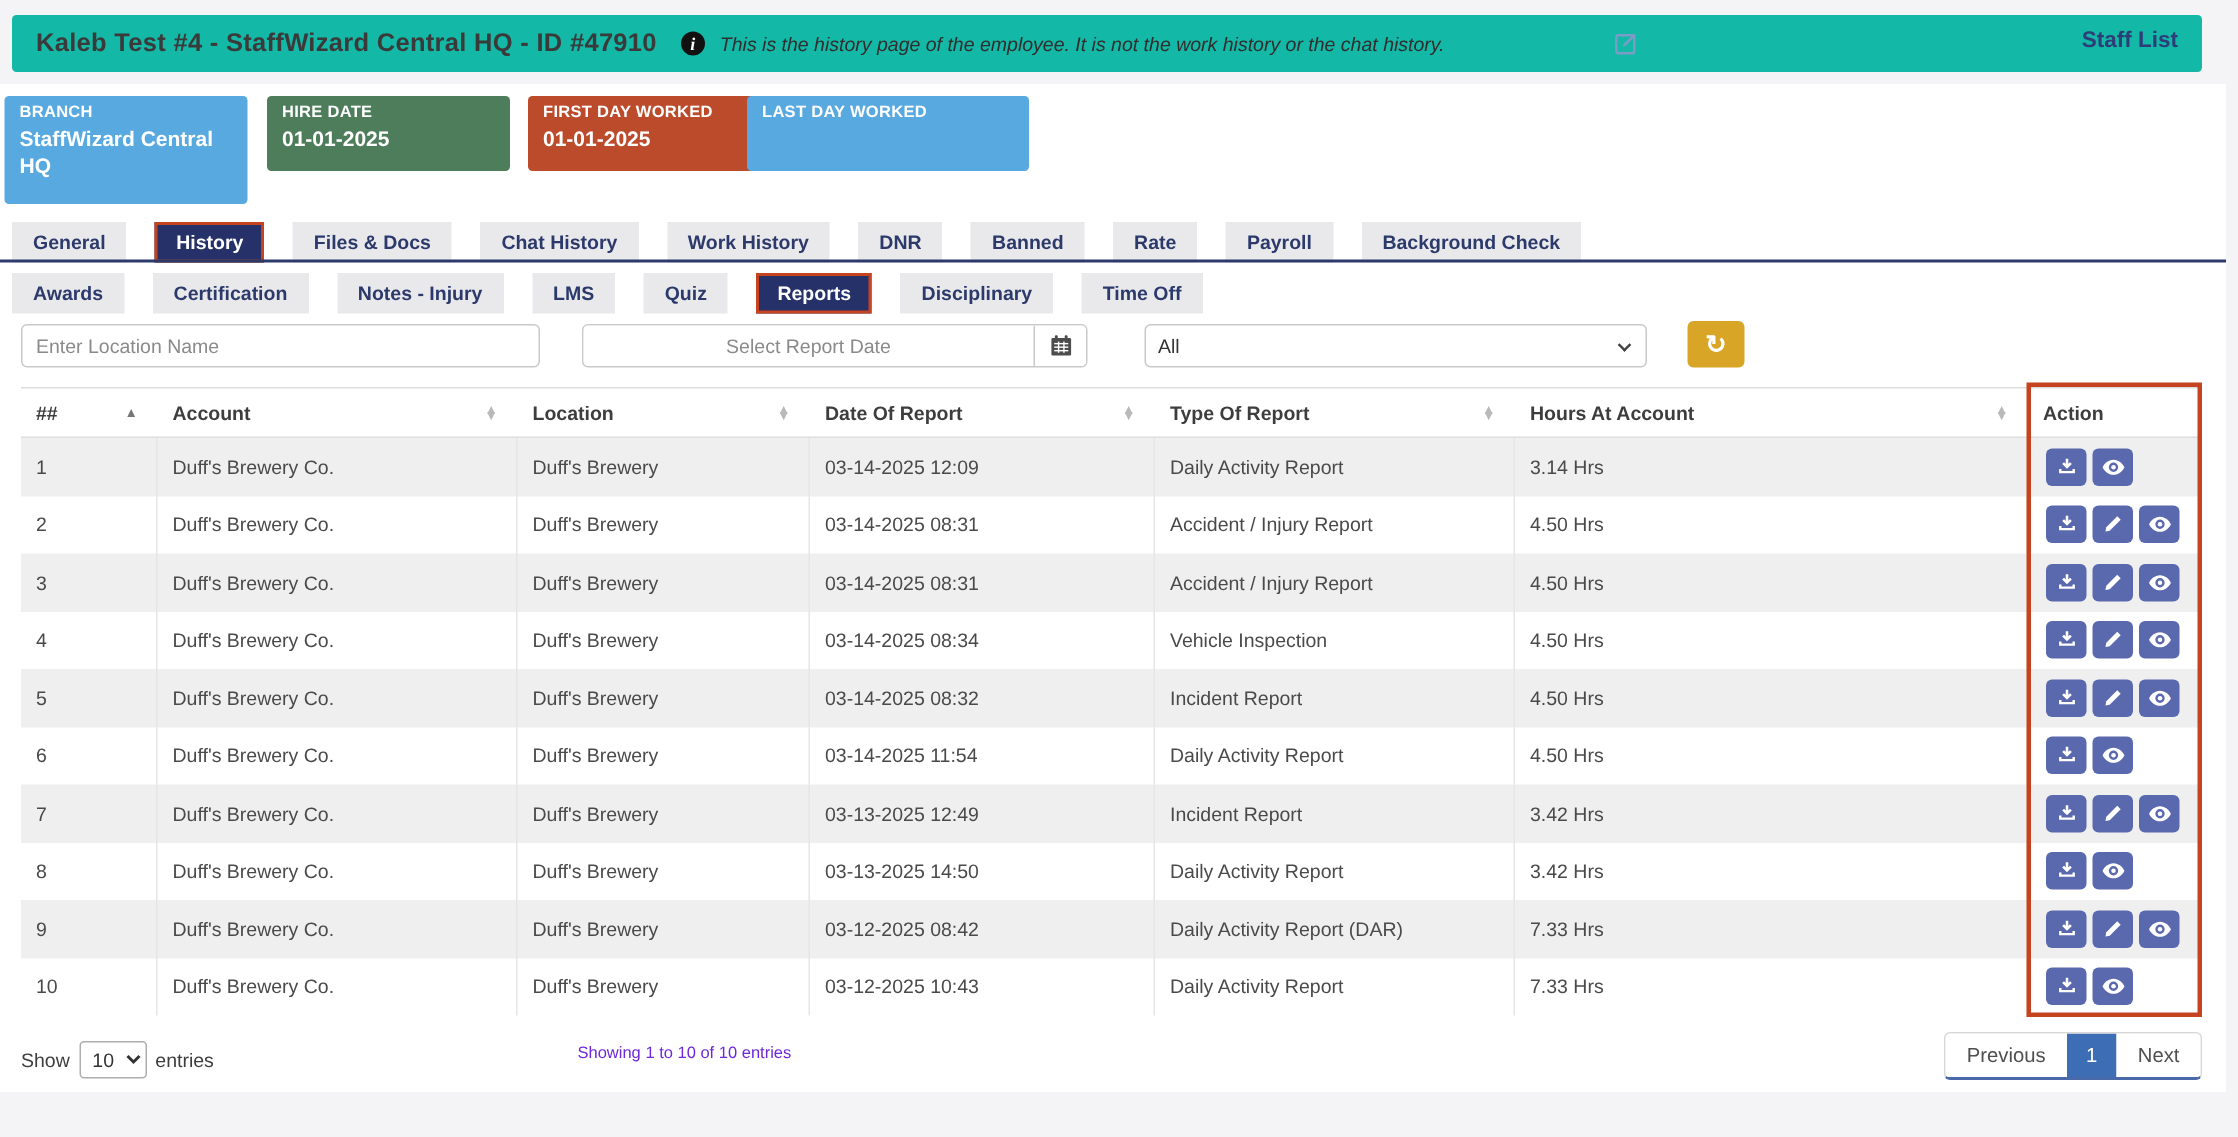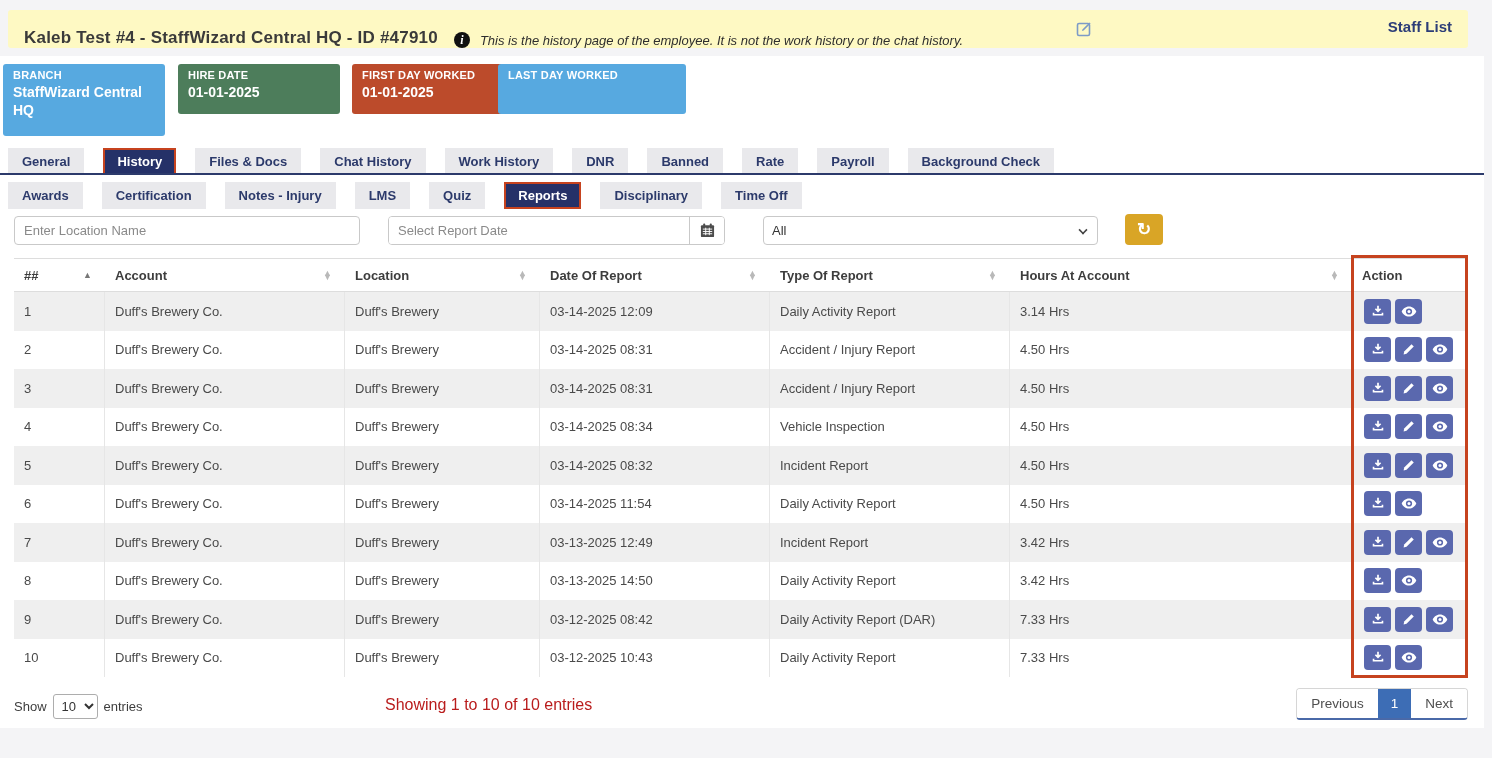--- a/index.html
+++ b/index.html
@@ -7,22 +7,22 @@
   body {
     background:#f4f4f6;
     font-family:"Liberation Sans", sans-serif;
     position:relative;
     overflow:hidden;
     color:#3f3f3f;
   }
   
   .header-card {
     position:absolute; left:8px; top:10px; width:1460px; height:38px;
-    background:#fef9c3; border-radius:3px;
-    display:flex; align-items:flex-end; padding:0 16px;
+    background:#14b8a6; border-radius:3px;
+    display:flex; align-items:center; padding:0 16px;
   }
   .page-title { font-size:17px; font-weight:bold; color:#3a3a3a; letter-spacing:.2px; }
   .info-icon {
     margin-left:16px; width:16px; height:16px; border-radius:50%;
     background:#111; color:#fff; font-family:"Liberation Serif", serif;
     font-style:italic; font-weight:bold; font-size:12px;
     display:inline-flex; align-items:center; justify-content:center; flex:0 0 auto;
   }
   .header-note { margin-left:10px; font-style:italic; font-size:13px; color:#2e2e2e; }
   .edit-icon { position:absolute; left:1068px; top:10px; }
@@ -67,20 +67,21 @@
   .filter-input::placeholder { color:#8a8a8a; opacity:1; }
   .f-location { left:14px; top:160px; width:346px; }
   .date-group {
     position:absolute; left:388px; top:160px; width:337px; height:29px;
     border:1px solid #c9c9c9; border-radius:4px; background:#fff;
     display:flex; overflow:hidden;
   }
   .date-group input {
     border:0; outline:none; flex:1; font-size:13px; padding:0 9px; color:#333;
     font-family:"Liberation Sans", sans-serif;
+    text-align:center;
   }
   .date-group input::placeholder { color:#8a8a8a; opacity:1; }
   .date-addon {
     width:35px; border-left:1px solid #c9c9c9; display:flex;
     align-items:center; justify-content:center; background:#fff; cursor:pointer;
   }
   .select-wrap { position:absolute; left:763px; top:160px; width:335px; height:29px; }
   .select-wrap select {
     width:100%; height:100%; border:1px solid #c9c9c9; border-radius:4px;
     background:#fff; font-size:13px; color:#333; padding:0 11px 0 8px;
@@ -128,21 +129,21 @@
     position:absolute; left:1351px; top:199px; width:117px; height:423px;
     border:3px solid #c6431f; pointer-events:none;
   }
   
   .tfoot { position:absolute; left:0; top:628px; width:1484px; height:44px; }
   .show-wrap { position:absolute; left:14px; top:10px; font-size:13px; color:#3d3d3d; display:flex; align-items:center; gap:6px; }
   .show-wrap select {
     height:25px; border:1px solid #adadad; border-radius:3px; font-size:13px;
     color:#333; background:#fff; padding:0 4px; font-family:"Liberation Sans", sans-serif;
   }
-  .entries-info { position:absolute; left:385px; top:12px; font-size:16px; color:#b91c1c; }
+  .entries-info { position:absolute; left:385px; top:12px; font-size:11px; color:#6d28d9; }
   .pagination {
     position:absolute; right:16px; top:4px; display:flex;
     border:1px solid #d6d6d6; border-bottom:2px solid #4a69a8; border-radius:4px;
     overflow:hidden; background:#fff;
   }
   .page-btn { font-size:13.5px; color:#4f4f4f; padding:7px 14px; cursor:pointer; background:#fff; border:0; font-family:"Liberation Sans", sans-serif; }
   .page-btn.current { background:#3d6db5; color:#fff; padding:7px 13px; }
   svg { display:block; }
 </style>
 </head>

